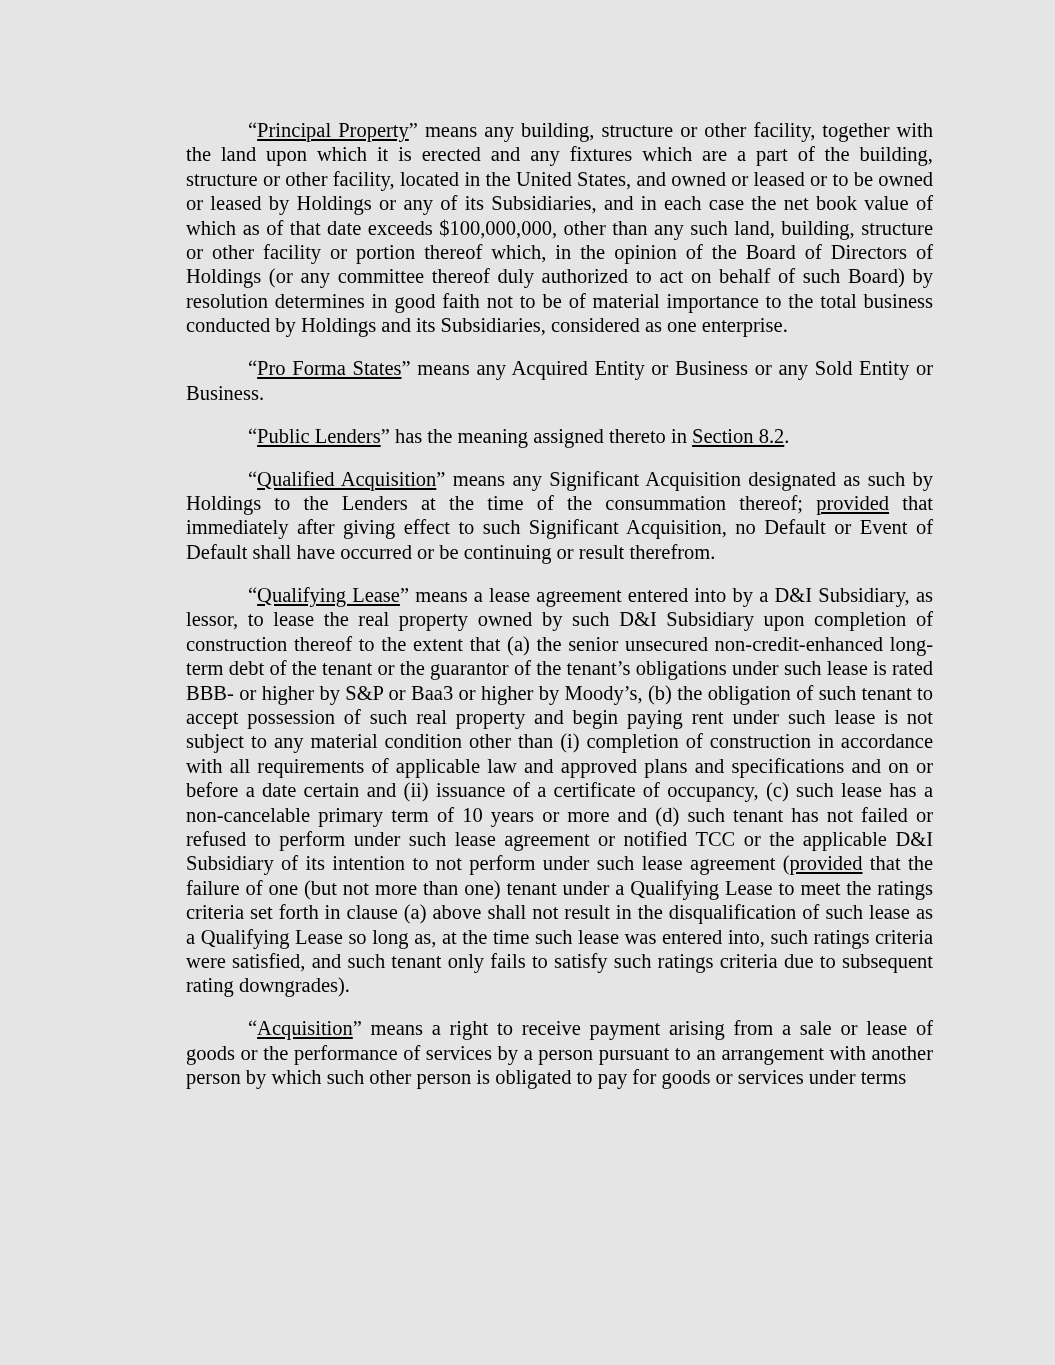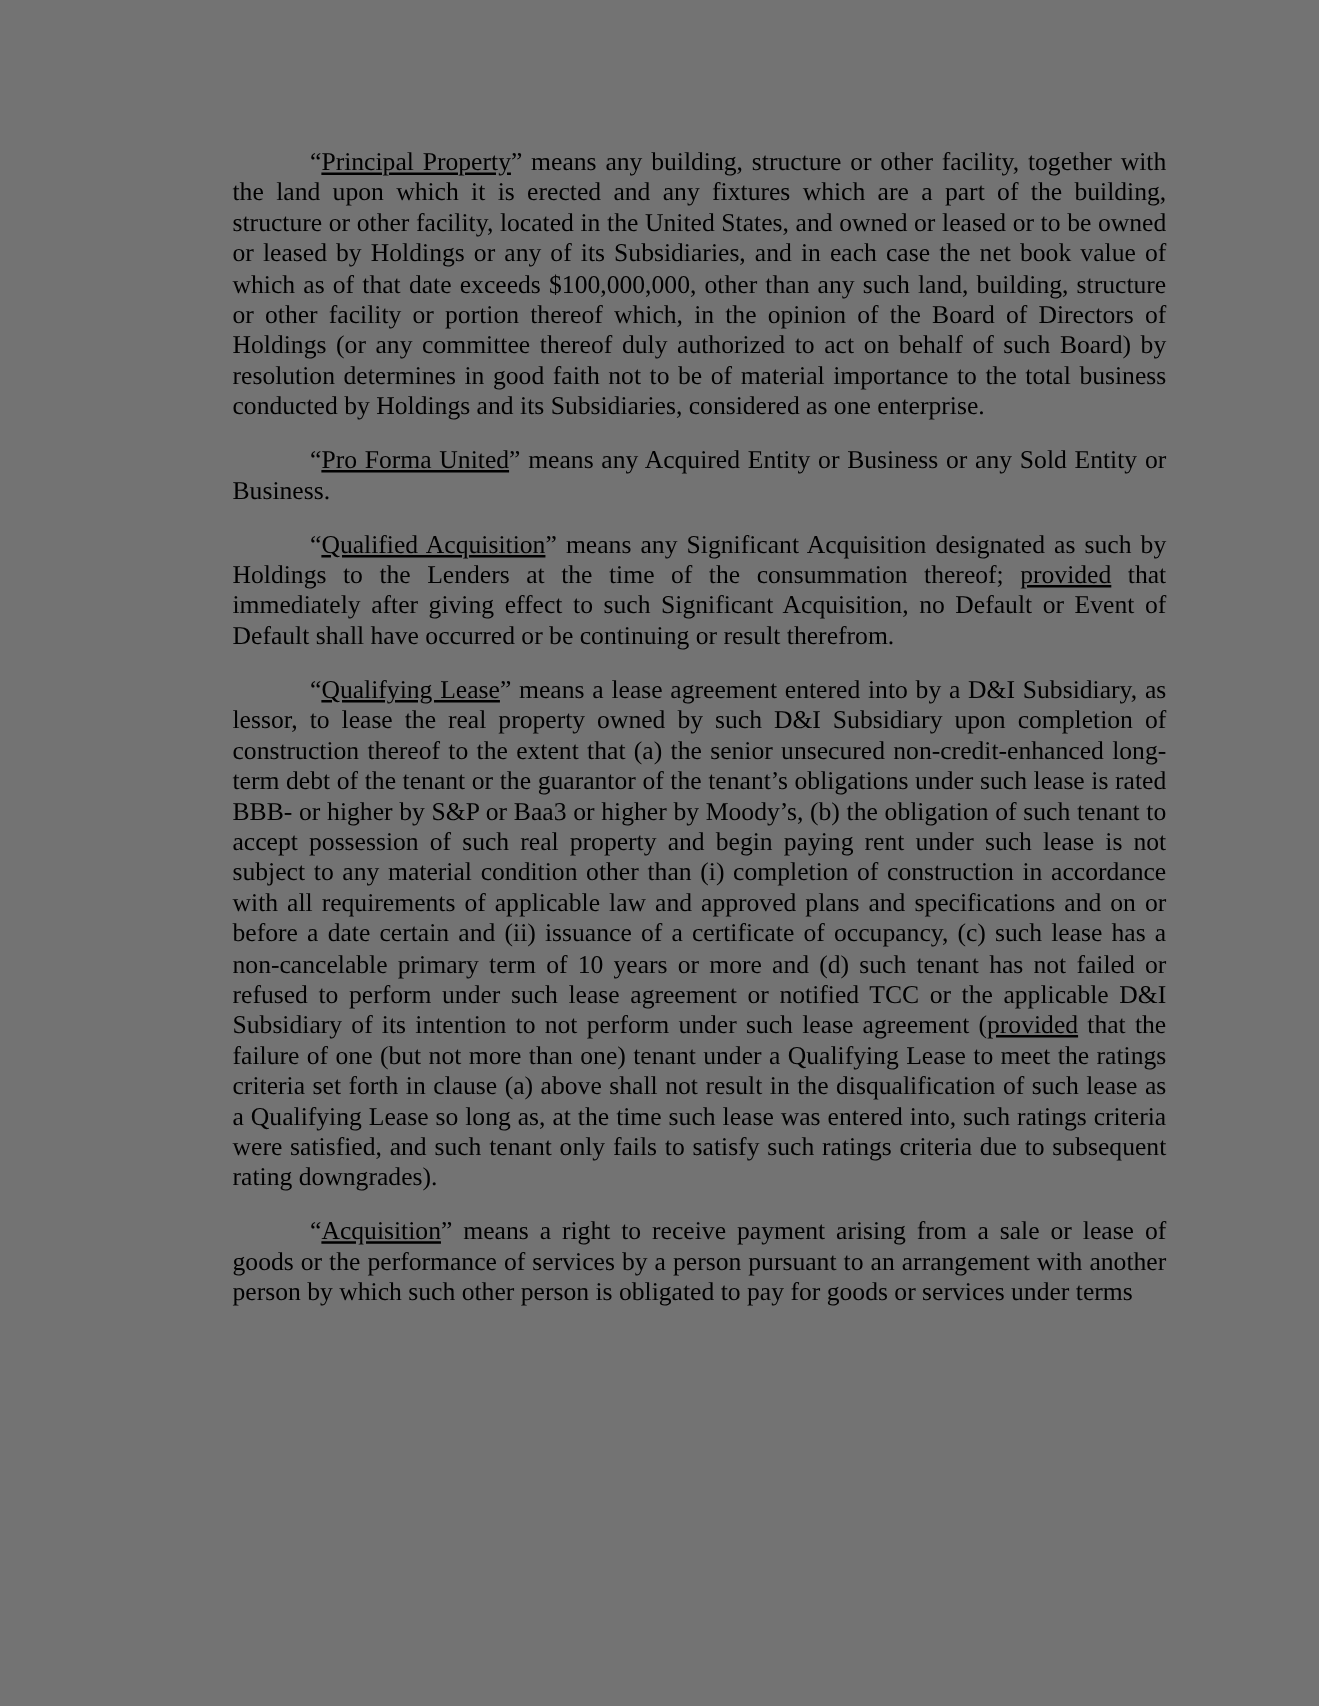--- a/index.html
+++ b/index.html
@@ -4,21 +4,21 @@
 <style>
   html, body {
     margin: 0;
     padding: 0;
     background: #ffffff;
   }
   .page {
     position: relative;
     width: 1055px;
     height: 1365px;
-    background: #737373;
+    background: #e5e5e5;
     overflow: hidden;
   }
   .doc-body {
     box-sizing: border-box;
     position: absolute;
     top: 118px;
     left: 186px;
     width: 747px;
     color: #000000;
     font-family: "Liberation Serif", "DejaVu Serif", serif;
@@ -37,18 +37,19 @@
     text-decoration: underline;
     text-underline-offset: 2px;
   }
 </style>
 </head>
 <body>
 
 <div class="page">
   <div class="doc-body" id="doc-body">
       <p class="para"><span class="">“</span><span class="u">Principal Property</span><span class="">” means any building, structure or other facility, together with the land upon which it is erected and any fixtures which are a part of the building, structure or other facility, located in the United States, and owned or leased or to be owned or leased by Holdings or any of its Subsidiaries, and in each case the net book value of which as of that date exceeds $100,000,000, other than any such land, building, structure or other facility or portion thereof which, in the opinion of the Board of Directors of Holdings (or any committee thereof duly authorized to act on behalf of such Board) by resolution determines in good faith not to be of material importance to the total business conducted by Holdings and its Subsidiaries, considered as one enterprise.</span></p>
-      <p class="para"><span class="">“</span><span class="u">Pro Forma United</span><span class="">” means any Acquired Entity or Business or any Sold Entity or Business.</span></p>
+      <p class="para"><span class="">“</span><span class="u">Pro Forma States</span><span class="">” means any Acquired Entity or Business or any Sold Entity or Business.</span></p>
+      <p class="para"><span class="">“</span><span class="u">Public Lenders</span><span class="">” has the meaning assigned thereto in </span><span class="u">Section 8.2</span><span class="">.</span></p>
       <p class="para"><span class="">“</span><span class="u">Qualified Acquisition</span><span class="">” means any Significant Acquisition designated as such by Holdings to the Lenders at the time of the consummation thereof; </span><span class="u">provided</span><span class=""> that immediately after giving effect to such Significant Acquisition, no Default or Event of Default shall have occurred or be continuing or result therefrom.</span></p>
       <p class="para"><span class="">“</span><span class="u">Qualifying Lease</span><span class="">” means a lease agreement entered into by a D&amp;I Subsidiary, as lessor, to lease the real property owned by such D&amp;I Subsidiary upon completion of construction thereof to the extent that (a) the senior unsecured non-credit-enhanced long-term debt of the tenant or the guarantor of the tenant’s obligations under such lease is rated BBB- or higher by S&amp;P or Baa3 or higher by Moody’s, (b) the obligation of such tenant to accept possession of such real property and begin paying rent under such lease is not subject to any material condition other than (i) completion of construction in accordance with all requirements of applicable law and approved plans and specifications and on or before a date certain and (ii) issuance of a certificate of occupancy, (c) such lease has a non-cancelable primary term of 10 years or more and (d) such tenant has not failed or refused to perform under such lease agreement or notified TCC or the applicable D&amp;I Subsidiary of its intention to not perform under such lease agreement (</span><span class="u">provided</span><span class=""> that the failure of one (but not more than one) tenant under a Qualifying Lease to meet the ratings criteria set forth in clause (a) above shall not result in the disqualification of such lease as a Qualifying Lease so long as, at the time such lease was entered into, such ratings criteria were satisfied, and such tenant only fails to satisfy such ratings criteria due to subsequent rating downgrades).</span></p>
       <p class="para"><span class="">“</span><span class="u">Acquisition</span><span class="">” means a right to receive payment arising from a sale or lease of goods or the performance of services by a person pursuant to an arrangement with another person by which such other person is obligated to pay for goods or services under terms</span></p>
     </div>
 </div>
 
 </body></html>

